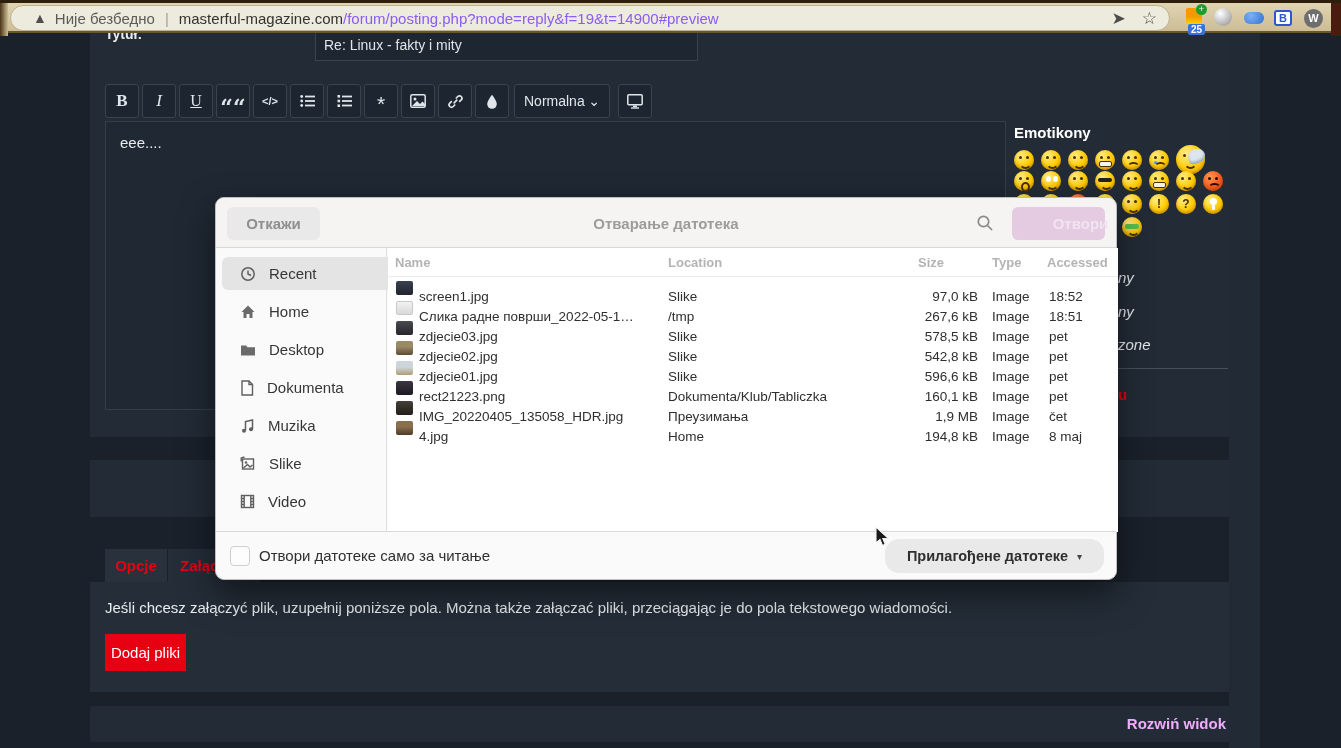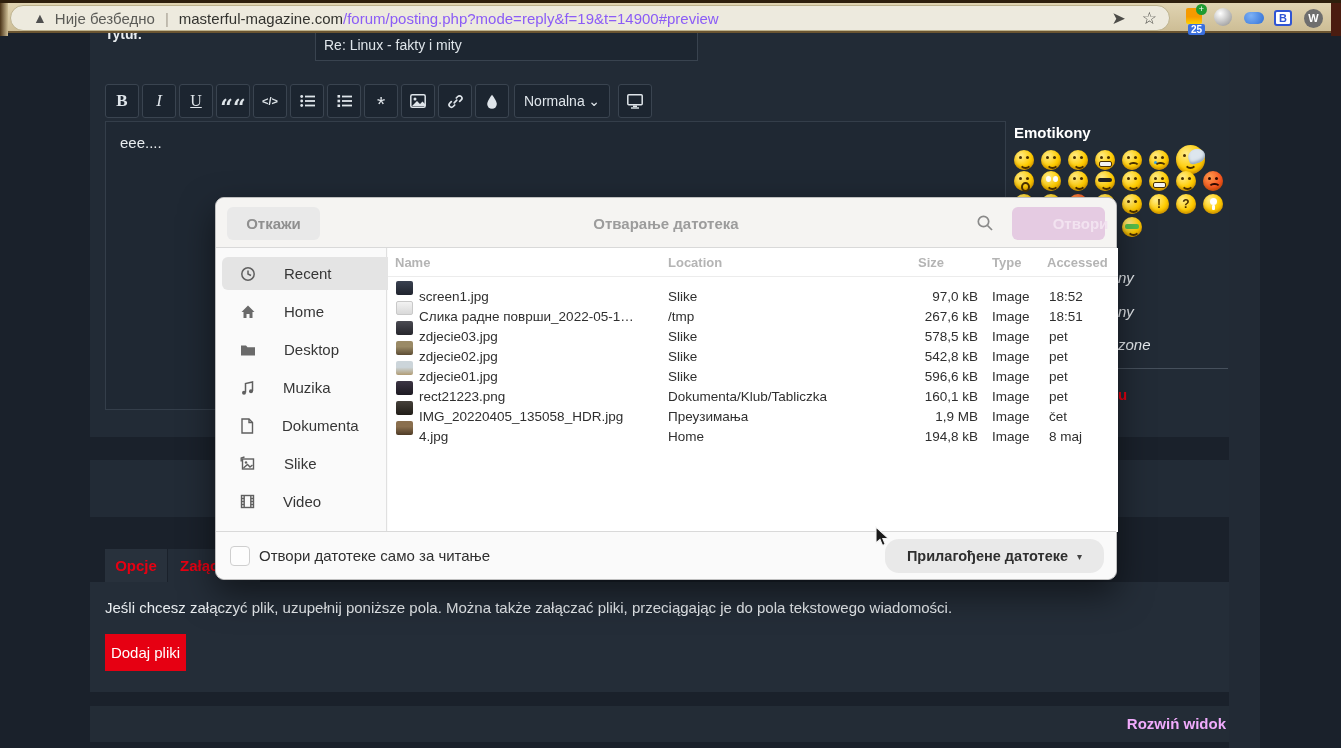--- a/index.html
+++ b/index.html
@@ -102,21 +102,21 @@
   
   #dialog { left:215px; top:197px; width:902px; height:383px; background:#fafafa; border:1px solid #bfbfbf; border-radius:9px; box-shadow:0 14px 34px rgba(0,0,0,.5); z-index:50; }
   #dlg-header { position:absolute; left:0; top:0; width:100%; height:50px; background:#f5f4f2; border-bottom:1px solid #d9d9d9; border-radius:9px 9px 0 0; }
   .gtk-btn { position:absolute; height:33px; border-radius:6px; display:flex; align-items:center; justify-content:center; font-weight:bold; font-size:15px; }
   #dlg-cancel { left:11px; top:9px; width:93px; background:#e9e9e9; color:#8f8f8f; }
   #dlg-open { right:11px; top:9px; width:93px; background:#e5cbe2; color:#f2e3f0;padding-left:44px; }
   #dlg-title { position:absolute; left:0; top:0; width:100%; height:50px; display:flex; align-items:center; justify-content:center; color:#9c9c9c; font-weight:bold; font-size:15px; }
   #dlg-search { position:absolute; right:122px; top:16px; }
 
   #dlg-side { position:absolute; left:0; top:50px; width:171px; height:284px; background:#fafafa; border-right:1px solid #e0e0e0; padding-top:9px; }
-  .place { position:relative; width:192px; height:33px; margin:0 0 5px 6px; border-radius:6px; display:flex; align-items:center; gap:28px; padding-left:18px; color:#363636; font-size:15px; }
+  .place { position:relative; width:192px; height:33px; margin:0 0 5px 6px; border-radius:6px; display:flex; align-items:center; gap:13px; padding-left:18px; color:#363636; font-size:15px; }
   .place.sel { background:#e4e4e4; }
   .place svg { flex:0 0 auto; }
 
   #dlg-list { position:absolute; left:172px; top:50px; width:730px; height:284px; background:#ffffff; border-radius:0; }
   #lhead { position:relative; height:29px; border-bottom:1px solid #ececec; color:#b4b4b4; font-weight:bold; font-size:13px; }
   #lhead span { position:absolute; top:7px; }
   .frow { position:relative; height:20px; color:#2f2f2f; font-size:13.5px; }
   .frow span { position:absolute; top:10px; white-space:nowrap; }
   .c-icon { left:8px; top:2px !important; width:17px; height:14px; border-radius:2px; }
   .c-name { left:31px; }
@@ -336,33 +336,33 @@
         </svg>
       <span>Home</span>
     </div>
     <div class="place">
       <svg width="16" height="14" viewBox="0 0 16 14" fill="#6a6a6a">
           <path d="M1 2.5 h5 l1.5 1.7 H15 V12.5 H1 Z"></path>
         </svg>
       <span>Desktop</span>
     </div>
     <div class="place">
+      <svg width="14" height="16" viewBox="0 0 14 16" fill="none" stroke="#5f5f5f" stroke-width="1.4">
+          <path d="M2 1 H9 L12.5 4.5 V15 H2 Z"></path>
+          <path d="M9 1 V4.5 H12.5"></path>
+        </svg>
+      <span>Dokumenta</span>
+    </div>
+    <div class="place">
       <svg width="15" height="16" viewBox="0 0 15 16">
           <path d="M5.5 12.5 V3.5 L12.5 2 V11" fill="none" stroke="#5f5f5f" stroke-width="1.5"></path>
           <circle cx="4" cy="12.7" r="2" fill="#5f5f5f"></circle>
           <circle cx="11" cy="11.2" r="2" fill="#5f5f5f"></circle>
         </svg>
       <span>Muzika</span>
-    </div>
-    <div class="place">
-      <svg width="14" height="16" viewBox="0 0 14 16" fill="none" stroke="#5f5f5f" stroke-width="1.4">
-          <path d="M2 1 H9 L12.5 4.5 V15 H2 Z"></path>
-          <path d="M9 1 V4.5 H12.5"></path>
-        </svg>
-      <span>Dokumenta</span>
     </div>
     <div class="place">
       <svg width="16" height="15" viewBox="0 0 16 15" fill="none" stroke="#5f5f5f" stroke-width="1.4">
           <rect x="2.5" y="3" width="11" height="10"></rect>
           <circle cx="6" cy="6.5" r="1.2" fill="#5f5f5f" stroke="none"></circle>
           <path d="M3.5 12 L7.5 8.5 L10 11 L12.5 9"></path>
           <path d="M1.2 5.5 L1.2 2 L4.5 1"></path>
         </svg>
       <span>Slike</span>
     </div>

